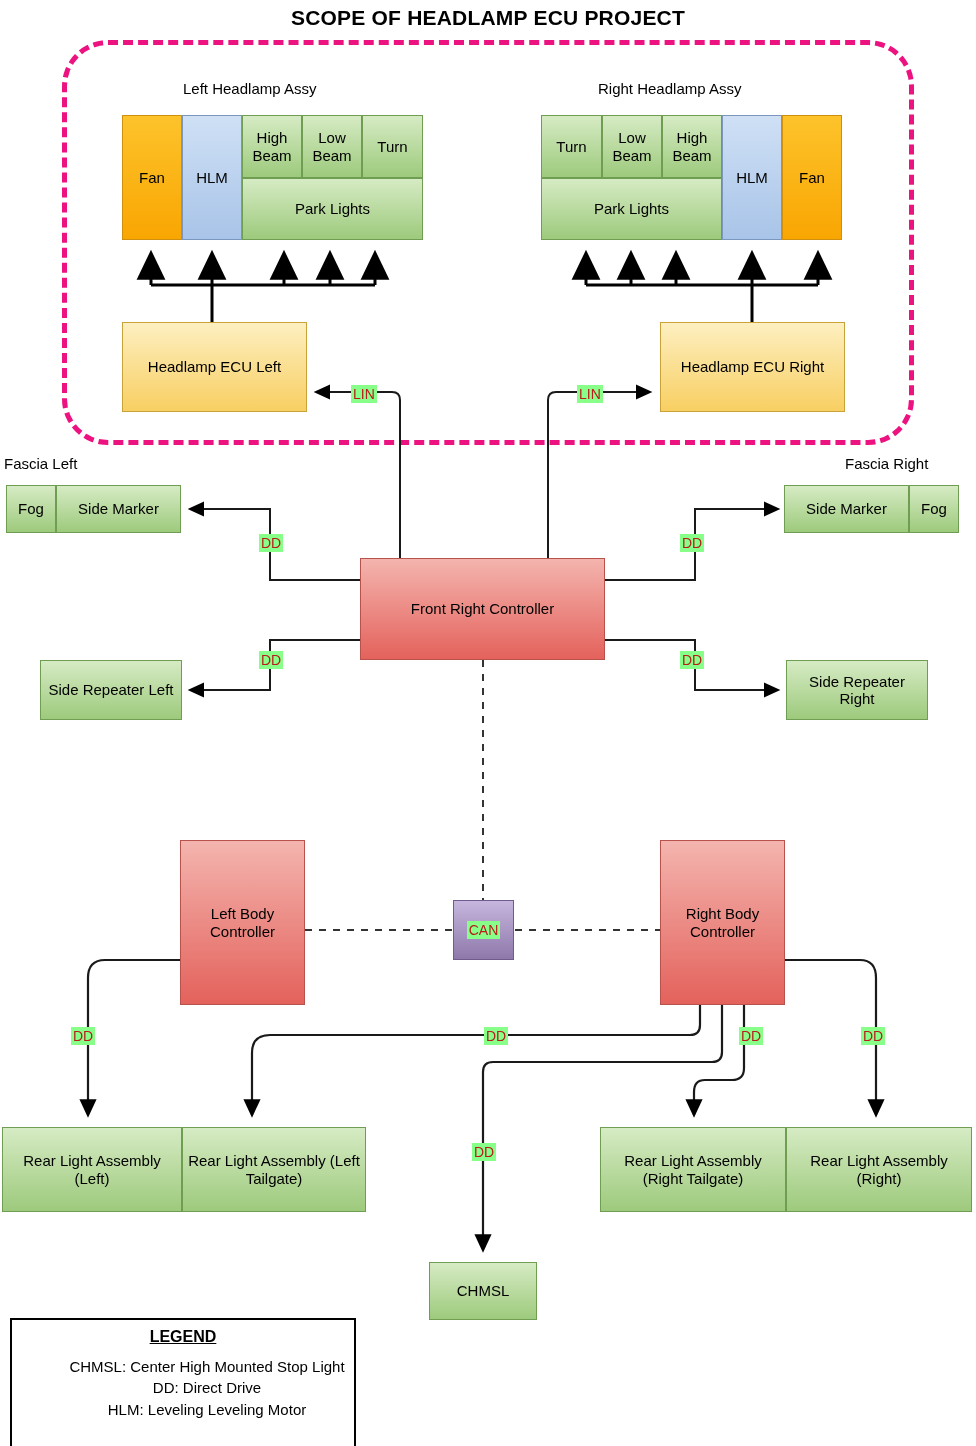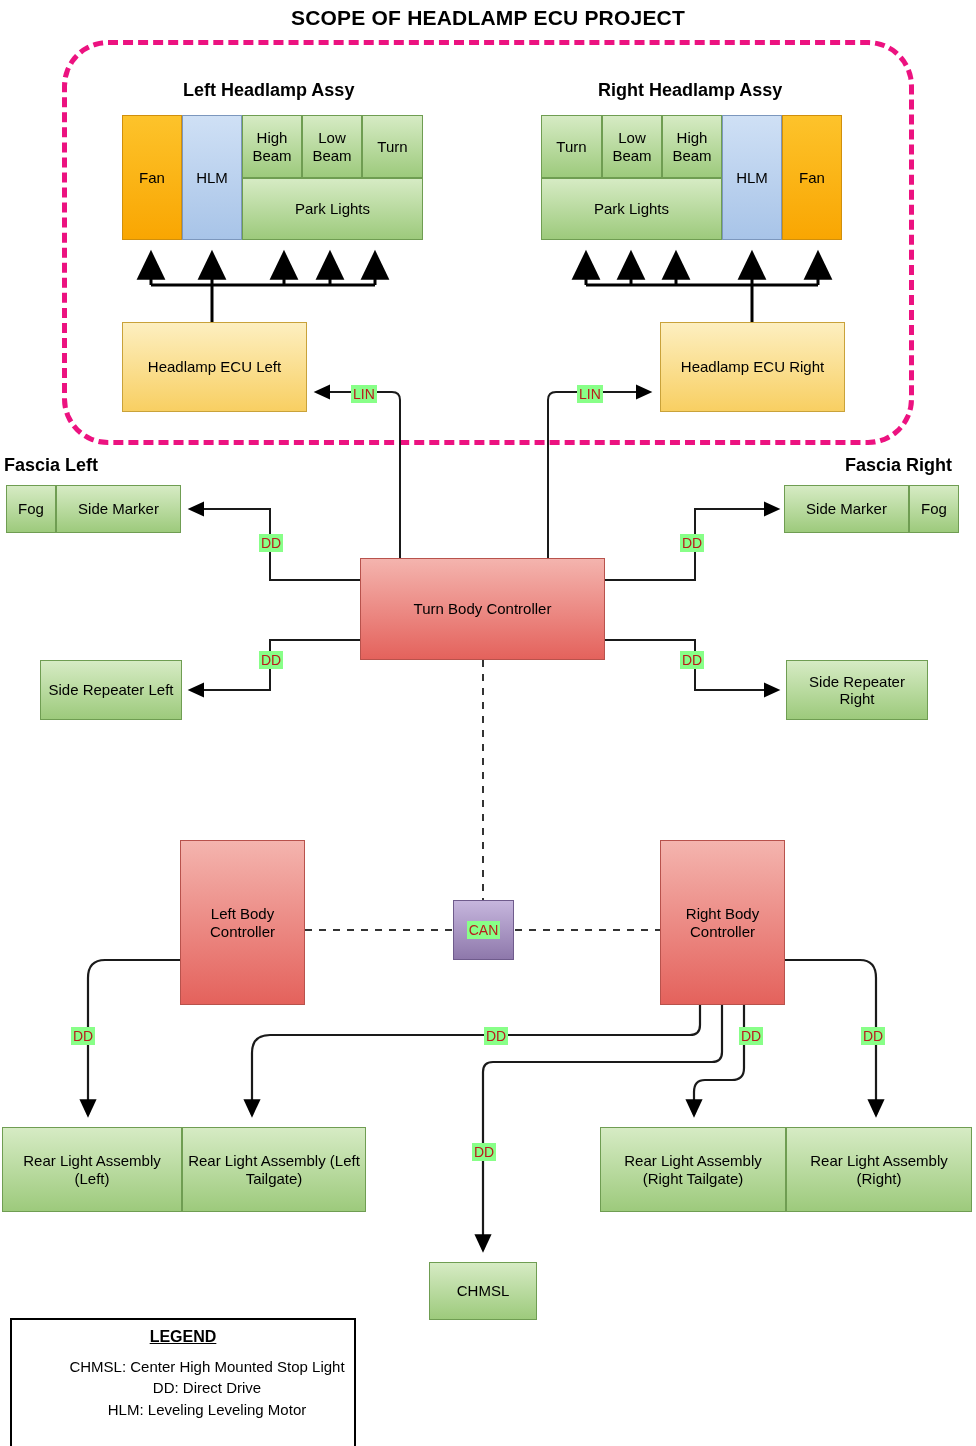--- a/index.html
+++ b/index.html
@@ -30,23 +30,22 @@
     position:absolute;
     left:62px; top:40px;
     width:852px; height:405px;
     border:5px dashed #ec1280;
     border-radius:46px;
     box-sizing:border-box;
   }
 
   .caption{
     position:absolute;
-    font-size:18px;
+    font-size:15px;
     white-space:nowrap;
-    font-weight:bold;
   }
 
   
   .box{
     position:absolute;
     box-sizing:border-box;
     display:flex;
     align-items:center;
     justify-content:center;
     text-align:center;
@@ -206,21 +205,21 @@
   <div class="box orange" style="left:782px;top:115px;width:60px;height:125px;">Fan</div>
 
   <div class="box yellow" style="left:122px;top:322px;width:185px;height:90px;">Headlamp ECU Left</div>
   <div class="box yellow" style="left:660px;top:322px;width:185px;height:90px;">Headlamp ECU Right</div>
 
   <div class="box green" style="left:6px;top:485px;width:50px;height:48px;">Fog</div>
   <div class="box green" style="left:56px;top:485px;width:125px;height:48px;">Side Marker</div>
   <div class="box green" style="left:784px;top:485px;width:125px;height:48px;">Side Marker</div>
   <div class="box green" style="left:909px;top:485px;width:50px;height:48px;">Fog</div>
 
-  <div class="box red" style="left:360px;top:558px;width:245px;height:102px;">Turn Body Controller</div>
+  <div class="box red" style="left:360px;top:558px;width:245px;height:102px;">Front Right Controller</div>
 
   <div class="box green" style="left:40px;top:660px;width:142px;height:60px;">Side Repeater Left</div>
   <div class="box green" style="left:786px;top:660px;width:142px;height:60px;">Side Repeater Right</div>
 
   <div class="box red" style="left:180px;top:840px;width:125px;height:165px;">Left Body Controller</div>
   <div class="box red" style="left:660px;top:840px;width:125px;height:165px;">Right Body Controller</div>
   <div class="box purple" style="left:453px;top:900px;width:61px;height:60px;">
     <span class="tag" style="position:static;">CAN</span>
   </div>
 

